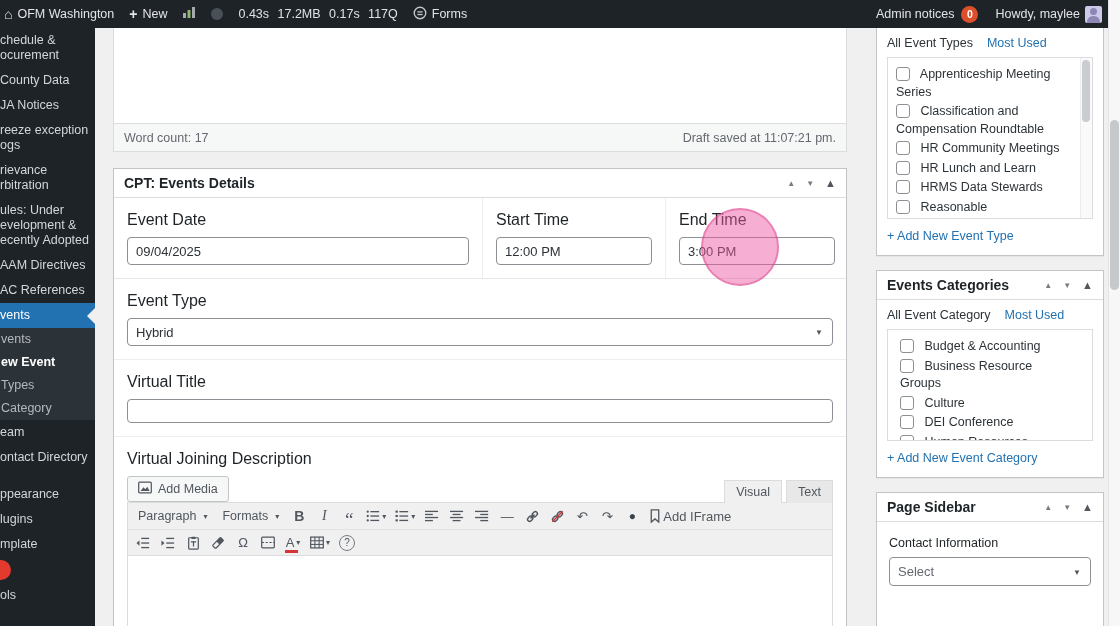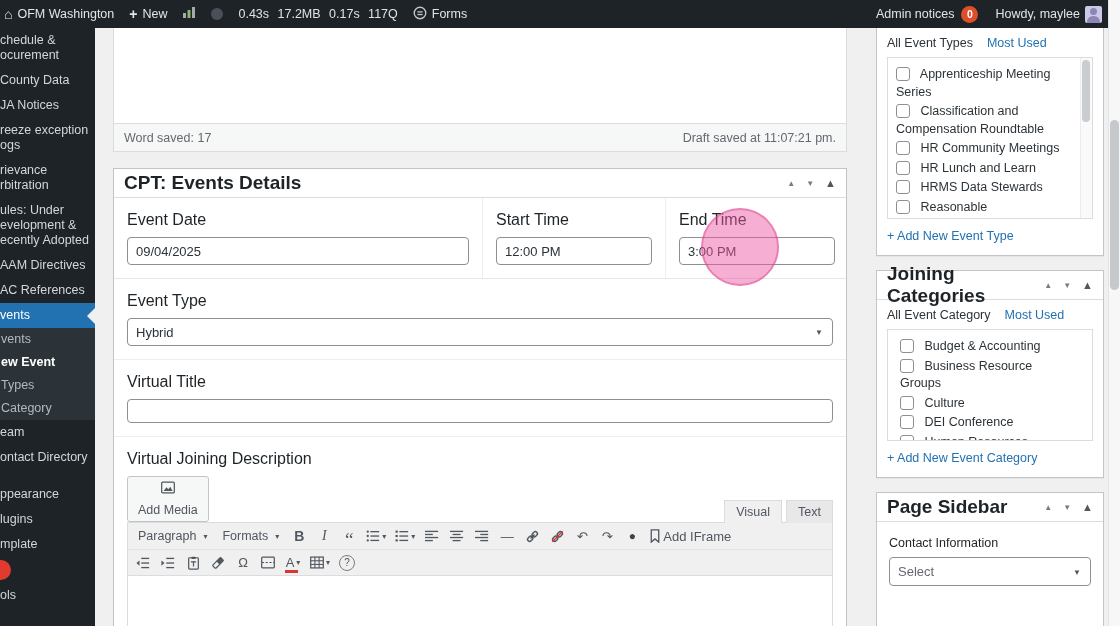--- a/index.html
+++ b/index.html
@@ -62,21 +62,21 @@
     display:flex; justify-content:space-between; align-items:center;
     padding:0 10px; color:#646970; font-size:12.5px;
   }
   
   .postbox { background:#fff; border:1px solid #c3c4c7; box-shadow:0 1px 1px rgba(0,0,0,.04); }
   #details-box { margin-top:16px; height:458px; border-bottom:none; overflow:hidden; }
   .postbox-header {
     display:flex; justify-content:space-between; align-items:center;
     height:29px; padding:0 10px; border-bottom:1px solid #dcdcde;
   }
-  .pb-title { font-weight:bold; font-size:19px; color:#1d2327; }
+  .pb-title { font-weight:bold; font-size:14px; color:#1d2327; }
   .pb-controls { display:flex; align-items:center; gap:11px; color:#787c82; }
   .sort { font-size:8px; cursor:pointer; }
   .toggle { font-size:11px; color:#50575e; cursor:pointer; }
   .fields-row { display:grid; grid-template-columns:368px 183px 183px; border-bottom:1px solid #e5e7ea; }
   .fcell { padding:13px; }
   .fcell + .fcell { border-left:1px solid #eceef0; }
   .flabel { display:block; font-size:16px; color:#1d2327; margin-bottom:8px; }
   .tinput {
     width:100%; height:28px; border:1px solid #8c8f94; border-radius:4px;
     padding:0 8px; font-size:13px; color:#2c3338; background:#fff; font-family:inherit;
@@ -88,21 +88,21 @@
     color:#2c3338; cursor:pointer;
   }
   .fake-select .caret { position:absolute; right:9px; top:50%; transform:translateY(-50%); font-size:8px; color:#50575e; }
   .slim { height:24px; }
   
   .editor-sec { padding:13px 13px 0; }
   .media-row { display:flex; justify-content:space-between; align-items:flex-end; margin-top:8px; }
   .add-media-btn {
     display:inline-flex; align-items:center; gap:6px; padding:4px 10px;
     background:#f6f7f7; border:1px solid #c3c4c7; border-radius:3px;
-    color:#50575e; font-size:12.5px; cursor:pointer;flex-direction:column;
+    color:#50575e; font-size:12.5px; cursor:pointer;
   }
   .editor-tabs { display:flex; }
   .etab { padding:4px 11px; font-size:12.5px; color:#50575e; cursor:pointer; margin-left:4px;
           border:1px solid #dcdcde; border-bottom:none; background:#e8e8e9; position:relative; top:1px; }
   .etab.active { background:#f0f0f1; z-index:2; }
   .mce-wrap { border:1px solid #dcdcde; }
   .mce-toolbar { background:#f0f0f1; display:flex; align-items:center; gap:1px; padding:2px 3px; height:26px; }
   .mce-toolbar.r2 { border-top:1px solid #e3e3e3; }
   .mce-btn {
     min-width:24px; height:22px; display:inline-flex; align-items:center; justify-content:center;
@@ -270,21 +270,21 @@
         <span class="mline">ols</span>
       </div>
     </div>
 </nav>
 
 <div id="main-col">
 
   <div id="editor-remnant">
     <div class="status-row">
       <span>
-        <span>Word saved:</span>
+        <span>Word count:</span>
         <span>17</span>
       </span>
       <span>Draft saved at 11:07:21 pm.</span>
     </div>
   </div>
 
   <div id="details-box" class="postbox">
     <div class="postbox-header">
       <span class="pb-title">CPT: Events Details</span>
       <span class="pb-controls">
@@ -576,21 +576,21 @@
 
       <span class="scroll-track">
           <span class="scroll-thumb"></span>
         </span>
     </div>
     <a class="add-new-link">+ Add New Event Type</a>
   </div>
 
   <div id="cats-box" class="postbox">
     <div class="postbox-header">
-      <span class="pb-title">Joining Categories</span>
+      <span class="pb-title">Events Categories</span>
       <span class="pb-controls">
         <span class="sort">▲</span>
         <span class="sort">▼</span>
         <span class="toggle">▲</span>
       </span>
     </div>
     <div class="cat-tabs">
       <span class="cat-tab active">All Event Category</span>
       <span class="cat-tab link">Most Used</span>
     </div>

